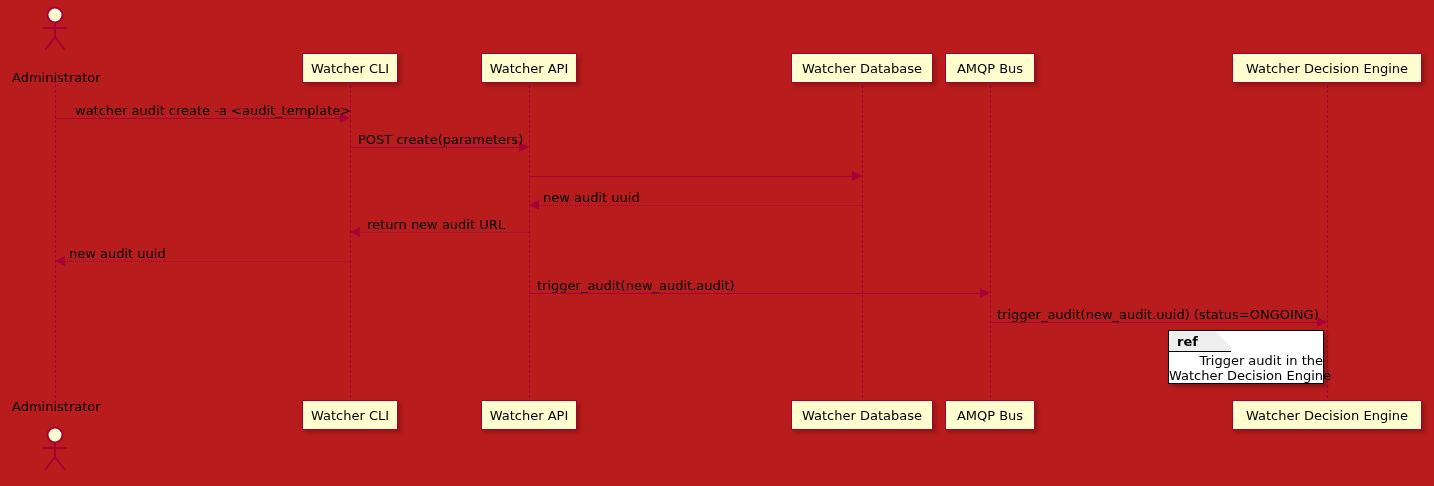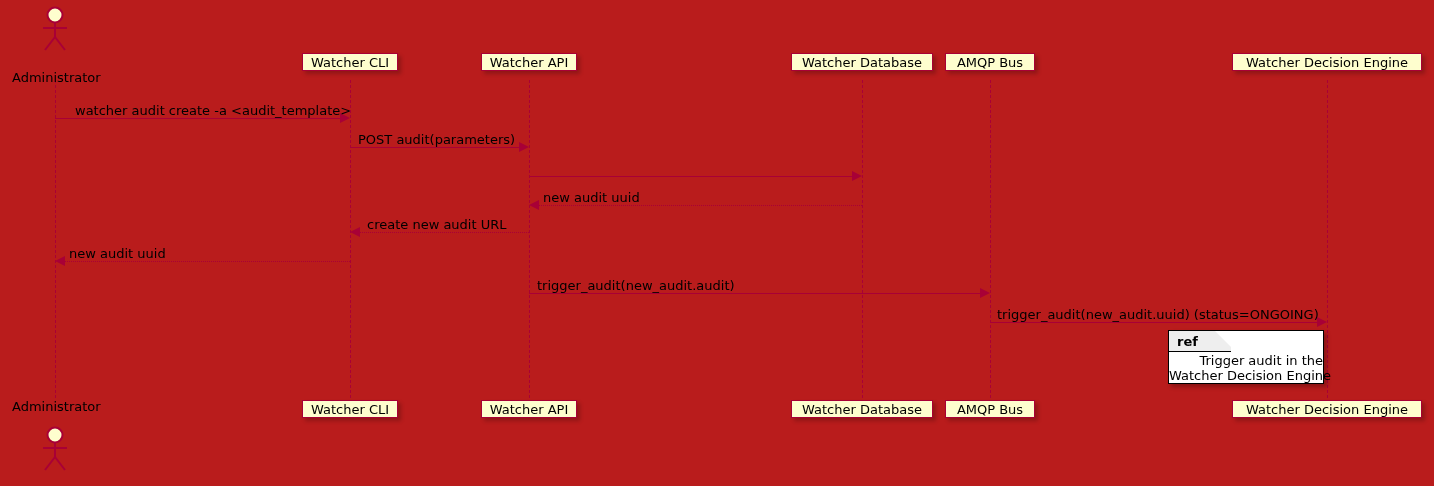--- a/index.html
+++ b/index.html
@@ -32,21 +32,21 @@
     background: #FEFECE;
     border: 1.5px solid #A80036;
     color: #000000;
     font-size: 13px;
     line-height: 1;
     white-space: nowrap;
     display: flex;
     align-items: center;
     justify-content: center;
     padding: 0 18px;
-    height: 18px;
+    height: 30px;
     box-shadow: 3px 3px 4px rgba(0,0,0,0.22);
   }
 
   
   .actor {
     position: absolute;
     width: 40px;
     height: 48px;
   }
   .actor-label {
@@ -168,32 +168,32 @@
   <div class="participant" style="left:1232px; top:53px; width:190px;">
     <span>Watcher Decision Engine</span>
   </div>
 
   <div class="msg-line" style="left:55px; top:118px; width:286px;"></div>
   <div class="arrow-head right" style="left:340px; top:113px;"></div>
   <div class="msg-label" style="left:63px; top:104px;margin-left:12px;">watcher audit create -a &lt;audit_template&gt;</div>
 
   <div class="msg-line" style="left:350px; top:147px; width:170px;"></div>
   <div class="arrow-head right" style="left:519px; top:142px;"></div>
-  <div class="msg-label" style="left:358px; top:133px;">POST audit(parameters)</div>
+  <div class="msg-label" style="left:358px; top:133px;">POST create(parameters)</div>
 
   <div class="msg-line" style="left:529px; top:176px; width:324px;"></div>
   <div class="arrow-head right" style="left:852px; top:171px;"></div>
 
   <div class="msg-line dotted" style="left:539px; top:205px; width:323px;"></div>
   <div class="arrow-head left" style="left:529px; top:200px;"></div>
   <div class="msg-label" style="left:543px; top:191px;">new audit uuid</div>
 
   <div class="msg-line dotted" style="left:360px; top:232px; width:169px;"></div>
   <div class="arrow-head left" style="left:350px; top:227px;"></div>
-  <div class="msg-label" style="left:367px; top:218px;">create new audit URL</div>
+  <div class="msg-label" style="left:367px; top:218px;">return new audit URL</div>
 
   <div class="msg-line dotted" style="left:65px; top:261px; width:285px;"></div>
   <div class="arrow-head left" style="left:55px; top:256px;"></div>
   <div class="msg-label" style="left:69px; top:247px;">new audit uuid</div>
 
   <div class="msg-line" style="left:529px; top:293px; width:452px;"></div>
   <div class="arrow-head right" style="left:980px; top:288px;"></div>
   <div class="msg-label" style="left:537px; top:279px;">trigger_audit(new_audit.audit)</div>
 
   <div class="msg-line" style="left:990px; top:322px; width:328px;"></div>

